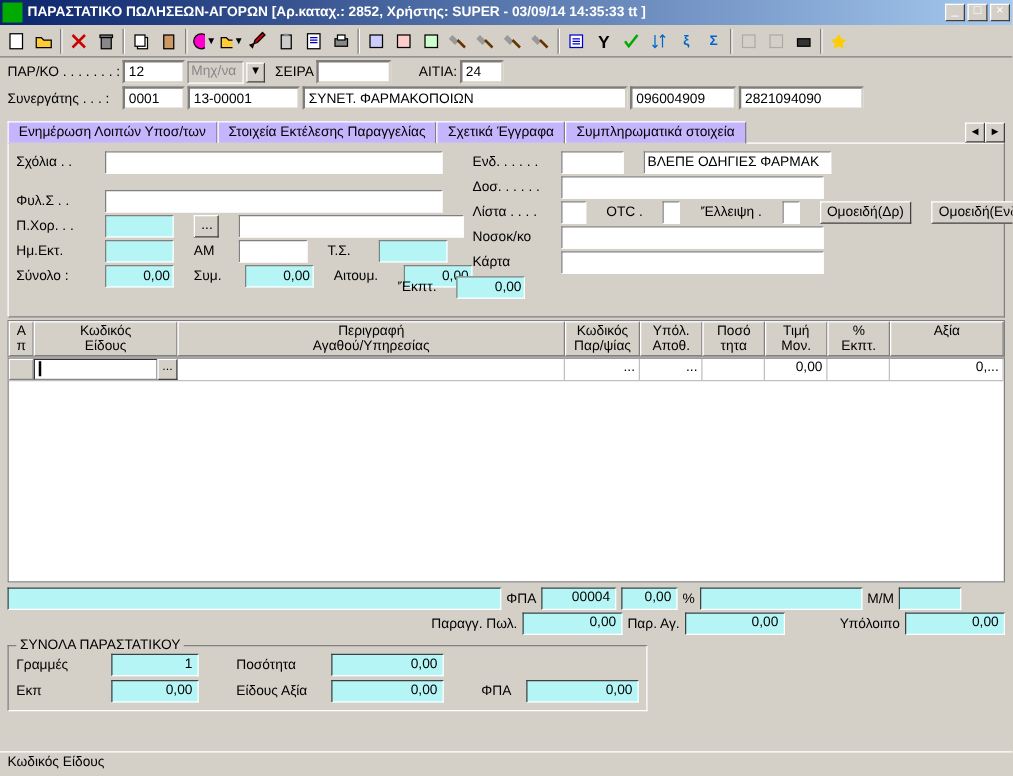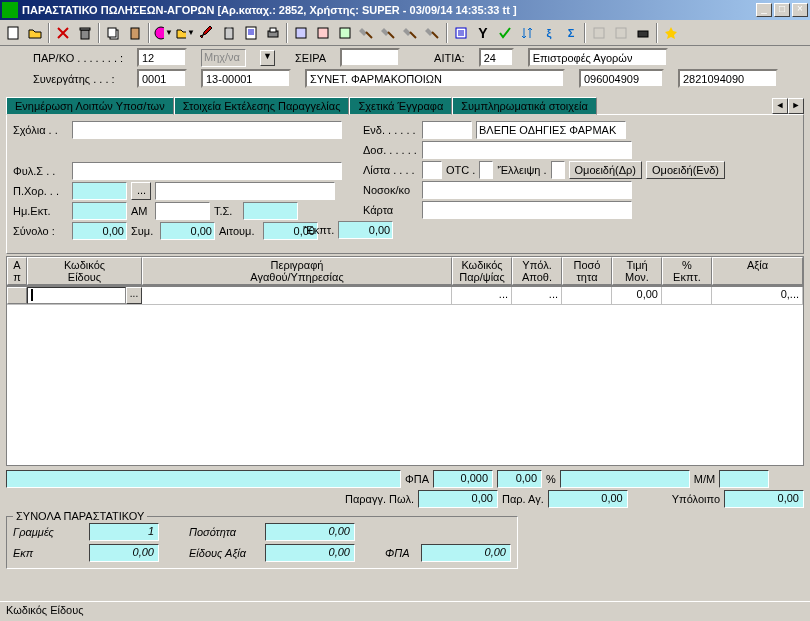--- a/index.html
+++ b/index.html
@@ -10,57 +10,57 @@
 .titlebar-text { flex: 1; font-weight: bold; }
 .titlebar-btns { display: flex; gap: 2px; }
 .titlebar-btn { width: 16px; height: 14px; background: #d4d0c8; border: 1px solid; border-color: #fff #404040 #404040 #fff; text-align: center; line-height: 10px; font-size: 10px; font-family: Arial; cursor: pointer; }
 
 .toolbar { background: #d4d0c8; height: 26px; display: flex; align-items: center; padding: 0 2px; border-bottom: 1px solid #808080; }
 .tb-btn { width: 22px; height: 22px; display: inline-flex; align-items: center; justify-content: center; cursor: pointer; border: 1px solid transparent; }
 .tb-sep { width: 2px; height: 20px; border-left: 1px solid #808080; border-right: 1px solid #fff; margin: 0 2px; }
 .tb-arrow { font-size: 8px; margin-left: 1px; }
 
 .form-area { padding: 2px 6px; }
-.form-row { display: flex; align-items: center; margin-bottom: 2px; gap: 14px; margin-left: 27px; }
+.form-row { display: flex; align-items: center; margin-bottom: 2px; gap: 2px; }
 .lbl { color: #000; white-space: nowrap; }
 .field { background: #fff; border: 1px solid; border-color: #808080 #fff #fff #808080; height: 18px; padding: 1px 2px; }
 .field-sunken { background: #fff; border: 2px inset #d4d0c8; height: 19px; padding: 1px 3px; }
 .field-cyan { background: #b5f5f5; }
 .ro-field { background: #d4d0c8; border: 1px solid; border-color: #808080 #fff #fff #808080; height: 18px; padding: 1px 2px; }
 .dropdown-arrow { width: 15px; height: 16px; background: #d4d0c8; border: 1px solid; border-color: #fff #404040 #404040 #fff; text-align: center; font-size: 9px; cursor: pointer; }
 
 .tabs { display: flex; margin: 4px 6px 0 6px; align-items: flex-end; }
-.tab { background: #0f766e; border: 1px solid; border-color: #fff #808080 #d4d0c8 #fff; padding: 2px 8px; cursor: pointer; margin-right: 0px; position: relative; top: 1px; }
+.tab { background: #c4b5fd; border: 1px solid; border-color: #fff #808080 #d4d0c8 #fff; padding: 2px 8px; cursor: pointer; margin-right: 0px; position: relative; top: 1px; }
 .tab.active { border-bottom-color: #d4d0c8; z-index: 2; }
 .tab-nav { margin-left: auto; display: flex; }
 .tab-nav-btn { width: 16px; height: 16px; background: #d4d0c8; border: 1px solid; border-color: #fff #404040 #404040 #fff; text-align: center; line-height: 12px; cursor: pointer; font-size: 9px; }
 
 .tab-panel { border: 1px solid; border-color: #fff #808080 #808080 #fff; margin: 0 6px; padding: 6px; height: 140px; display: flex; }
 .panel-left { flex: 0 0 350px; }
 .panel-right { flex: 1; }
-.prow { display: flex; align-items: center; margin-bottom: 2px; gap: 4px; }
+.prow { display: flex; align-items: center; margin-bottom: 2px; gap: 16px; }
 .prow .lbl { width: 55px; }
 .small-btn { background: #d4d0c8; border: 1px solid; border-color: #fff #404040 #404040 #fff; padding: 1px 5px; cursor: pointer; height: 18px; }
 .ellipsis-btn { width: 20px; text-align: center; }
 
 .grid-header { display: flex; background: #d4d0c8; border: 1px solid #808080; margin: 2px 6px 0 6px; }
 .gh-cell { border-right: 1px solid #808080; border-bottom: 1px solid #808080; border-top: 1px solid #fff; border-left: 1px solid #fff; padding: 1px 3px; text-align: center; background: #d4d0c8; }
 .grid-body { margin: 0 6px; background: #fff; border: 1px solid #808080; height: 180px; overflow-y: scroll; }
 .grid-row { display: flex; border-bottom: 1px solid #c0c0c0; height: 18px; }
 .g-cell { border-right: 1px solid #c0c0c0; padding: 1px 3px; text-align: right; }
 .ellipsis-cell { background: #d4d0c8; border: 1px solid; border-color: #fff #404040 #404040 #fff; text-align: center; width: 16px; cursor: pointer; font-size: 10px; }
 
 .bottom-section { margin: 4px 6px; }
 .cyan-row { display: flex; align-items: center; gap: 4px; margin-bottom: 2px; }
 .cyan-field { background: #b5f5f5; border: 1px solid; border-color: #404040 #fff #fff #404040; height: 18px; padding: 1px 4px; text-align: right; }
 
 .totals-box { border: 1px solid; border-color: #808080 #fff #fff #808080; padding: 6px; position: relative; display: flex; gap: 30px; }
 .totals-label { position: absolute; top: -7px; left: 6px; background: #d4d0c8; padding: 0 3px; }
 .tot-col { display: flex; flex-direction: column; gap: 3px; }
-.tot-row { display: flex; align-items: center; gap: 6px; font-style: italic; }
+.tot-row { display: flex; align-items: center; gap: 6px; }
 .tot-row .lbl { width: 70px; }
 .tot-field { background: #b5f5f5; border: 1px solid; border-color: #404040 #fff #fff #404040; height: 18px; width: 90px; padding: 1px 4px; text-align: right; }
 
 .digital-display { background: #000; border: 2px inset #808080; width: 255px; height: 44px; display: flex; align-items: center; justify-content: flex-end; padding: 0 8px; font-family: 'Courier New', monospace; font-size: 36px; font-weight: bold; color: #ff0; letter-spacing: 4px; }
 
 .status-bar { position: absolute; bottom: 0; left: 0; right: 0; height: 20px; background: #d4d0c8; border-top: 1px solid #fff; padding: 2px 6px; }
 
 svg { display: block; }
 </style>
 </head>
@@ -234,21 +234,20 @@
 <div class="form-area">
   <div class="form-row">
     <span class="lbl" style="width:90px">ΠΑΡ/ΚΟ . . . . . . . :</span>
     <input class="field-sunken" style="width: 50px;" value="12">
     <span class="ro-field" style="width:45px;color:#888">Μηχ/να</span>
     <span class="dropdown-arrow">▼</span>
     <span class="lbl" style="margin-left:6px">ΣΕΙΡΑ</span>
     <input class="field-sunken" style="width: 60px;">
     <span class="lbl" style="margin-left:20px">ΑΙΤΙΑ:</span>
     <input class="field-sunken" style="width: 35px;" value="24">
-    <input class="field-sunken" style="width: 140px;" value="Επιστροφές Αγορών">
   </div>
   <div class="form-row">
     <span class="lbl" style="width:90px">Συνεργάτης . . . :</span>
     <input class="field-sunken" style="width: 50px;" value="0001">
     <input class="field-sunken" style="width: 90px;" value="13-00001">
     <input class="field-sunken" style="width: 260px;" value="ΣΥΝΕΤ. ΦΑΡΜΑΚΟΠΟΙΩΝ">
     <input class="field-sunken" style="width: 85px;" value="096004909">
     <input class="field-sunken" style="width: 100px;" value="2821094090">
   </div>
 </div>
@@ -263,21 +262,21 @@
     <div class="tab-nav-btn">►</div>
   </div>
 </div>
 
 <div class="tab-panel">
   <div class="panel-left">
     <div class="prow">
         <span class="lbl">Σχόλια . .</span>
         <input class="field" style="width: 270px;">
       </div>
-    <div class="prow" style="margin-top:23px;">
+    <div class="prow" style="margin-top:13px;">
         <span class="lbl">Φυλ.Σ . .</span>
         <input class="field" style="width: 270px;">
       </div>
     <div class="prow">
         <span class="lbl">Π.Χορ. . .</span>
       <input class="field field-cyan" style="width: 55px;">
       <span class="small-btn ellipsis-btn">...</span>
       <input class="field" style="width: 180px;">
     </div>
     <div class="prow">
@@ -363,21 +362,21 @@
     <div class="g-cell" style="width:50px">0,00</div>
     <div class="g-cell" style="width:50px"></div>
     <div class="g-cell" style="flex:1">0,...</div>
   </div>
 </div>
 
 <div class="bottom-section">
   <div class="cyan-row">
     <div class="cyan-field" style="width:395px;text-align:left"></div>
     <span class="lbl">ΦΠΑ</span>
-    <div class="cyan-field" style="width:60px">0,000</div>
+    <div class="cyan-field" style="width:60px">00004</div>
     <div class="cyan-field" style="width:45px">0,00</div>
     <span class="lbl">%</span>
     <div class="cyan-field" style="width:130px"></div>
     <span class="lbl">Μ/Μ</span>
     <div class="cyan-field" style="width:50px"></div>
   </div>
   <div class="cyan-row" style="justify-content:flex-end;">
     <span class="lbl">Παραγγ. Πωλ.</span>
     <div class="cyan-field" style="width:80px">0,00</div>
     <span class="lbl">Παρ. Αγ.</span>

